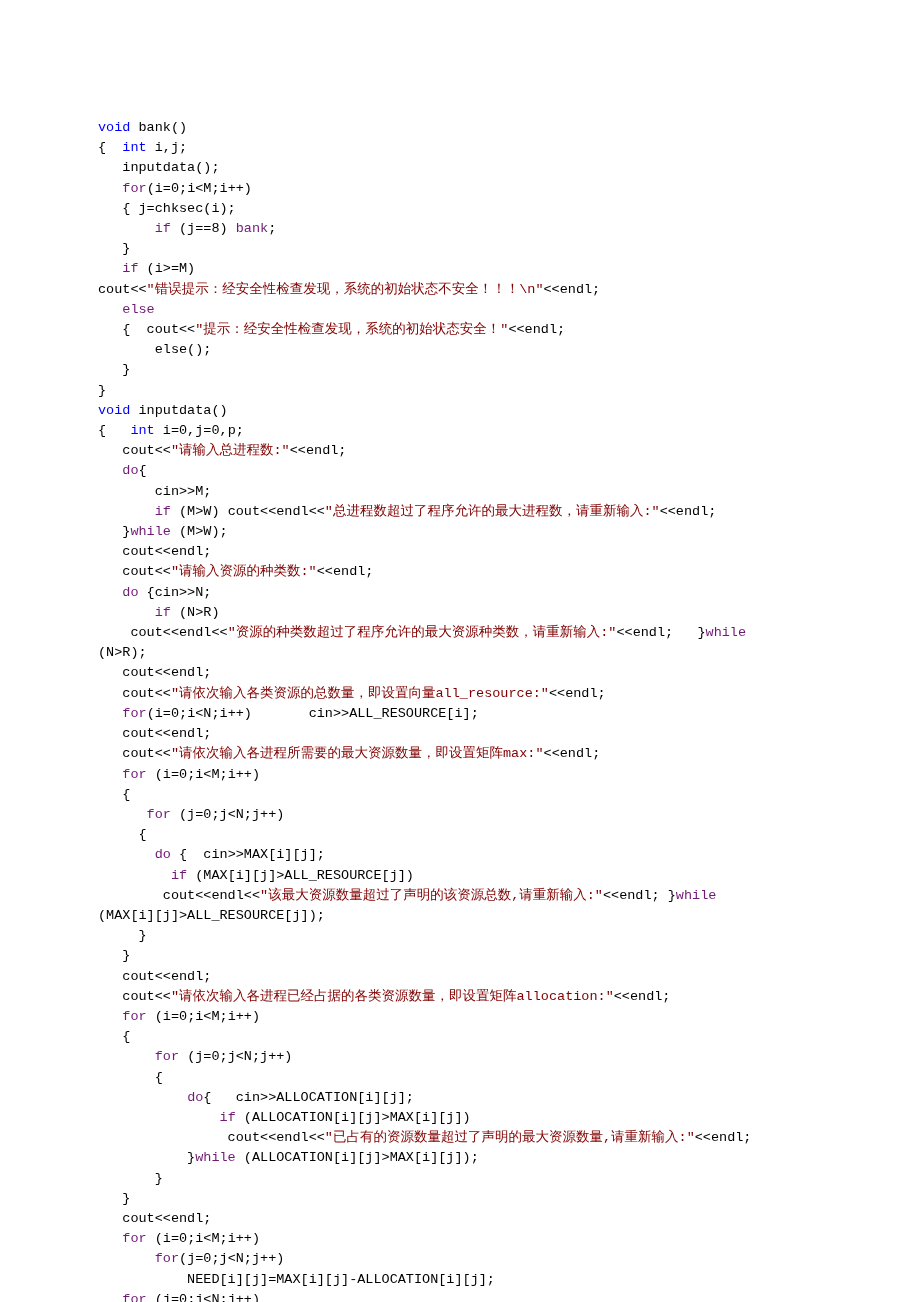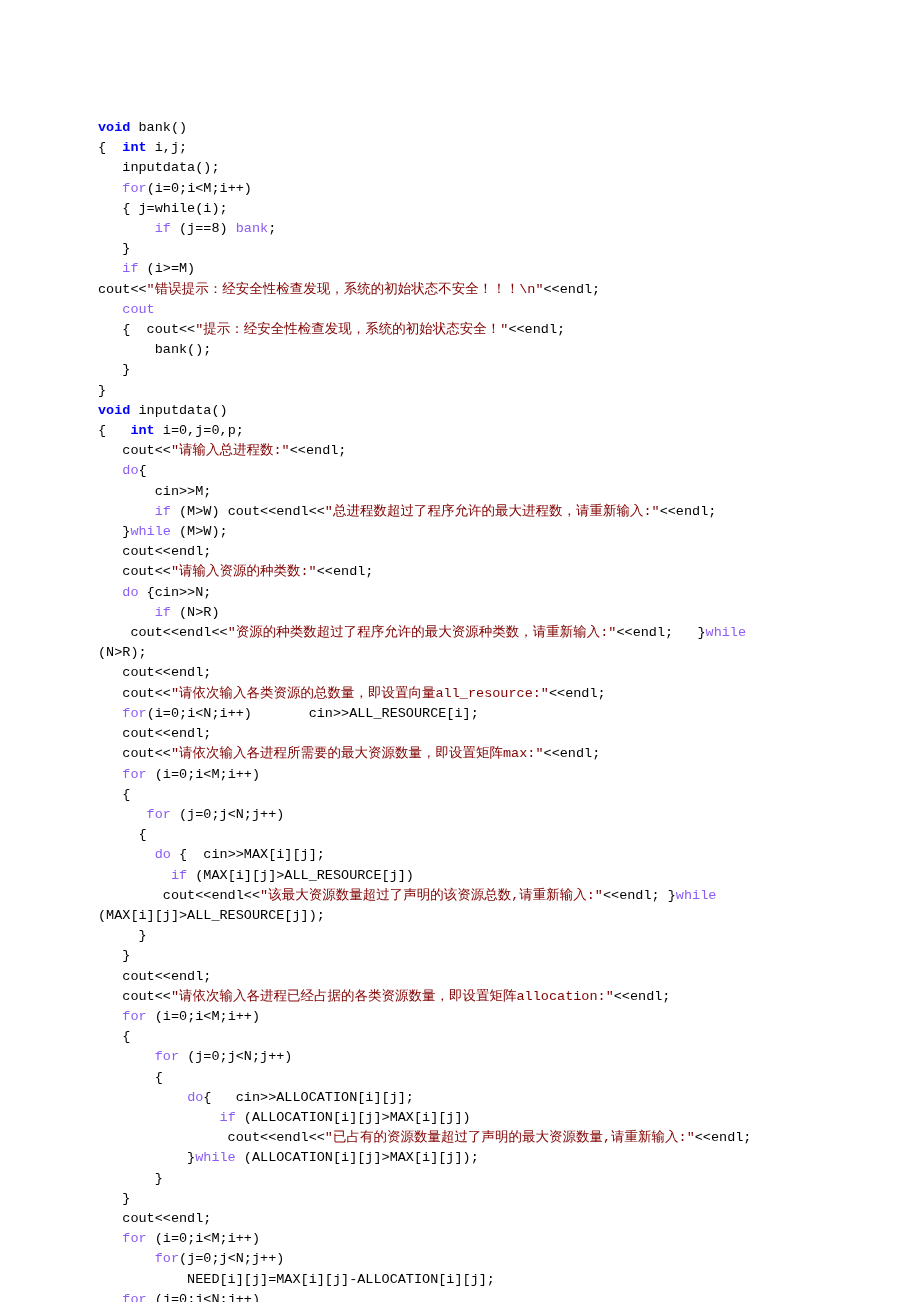--- a/index.html
+++ b/index.html
@@ -16,40 +16,40 @@
   }
   pre.code {
     margin: 0;
     padding: 0 0 0 98px;
     font-family: "SimSun", "NSimSun", "Courier New", monospace;
     font-size: 13.5px;
     line-height: 20.2px;
     white-space: pre;
     color: #000000;
   }
-  .kw  { color: #8b5cf6; margin-top: 20px; }      
+  .kw  { color: #701a75; margin-top: 20px; }      
   .str { color: #800000; }      
-  .tp  { color: #0000ff; font-weight: bold; }      
+  .tp  { color: #0000ff; }      
 </style>
 </head>
 <body>
 
 <div class="page">
   <pre class="code" id="code-block"><span><span class="tp">void</span><span> bank()</span></span>
 <span><span>{  </span><span class="tp">int</span><span> i,j;</span></span>
 <span><span>   inputdata();</span></span>
 <span><span>   </span><span class="kw">for</span><span>(i=0;i&lt;M;i++)</span></span>
-<span><span>   { j=while(i);</span></span>
+<span><span>   { j=chksec(i);</span></span>
 <span><span>       </span><span class="kw">if</span><span> (j==8) </span><span class="kw">bank</span><span>;</span></span>
 <span><span>   }</span></span>
 <span><span>   </span><span class="kw">if</span><span> (i&gt;=M)</span></span>
 <span><span>cout&lt;&lt;</span><span class="str">"错误提示：经安全性检查发现，系统的初始状态不安全！！！\n"</span><span>&lt;&lt;endl;</span></span>
-<span><span>   </span><span class="kw">cout</span></span>
+<span><span>   </span><span class="kw">else</span></span>
 <span><span>   {  cout&lt;&lt;</span><span class="str">"提示：经安全性检查发现，系统的初始状态安全！"</span><span>&lt;&lt;endl;</span></span>
-<span><span>       bank();</span></span>
+<span><span>       else();</span></span>
 <span><span>   }</span></span>
 <span><span>}</span></span>
 <span><span class="tp">void</span><span> inputdata()</span></span>
 <span><span>{   </span><span class="tp">int</span><span> i=0,j=0,p;</span></span>
 <span><span>   cout&lt;&lt;</span><span class="str">"请输入总进程数:"</span><span>&lt;&lt;endl;</span></span>
 <span><span>   </span><span class="kw">do</span><span>{</span></span>
 <span><span>       cin&gt;&gt;M;</span></span>
 <span><span>       </span><span class="kw">if</span><span> (M&gt;W) cout&lt;&lt;endl&lt;&lt;</span><span class="str">"总进程数超过了程序允许的最大进程数，请重新输入:"</span><span>&lt;&lt;endl;</span></span>
 <span><span>   }</span><span class="kw">while</span><span> (M&gt;W);</span></span>
 <span><span>   cout&lt;&lt;endl;</span></span>

